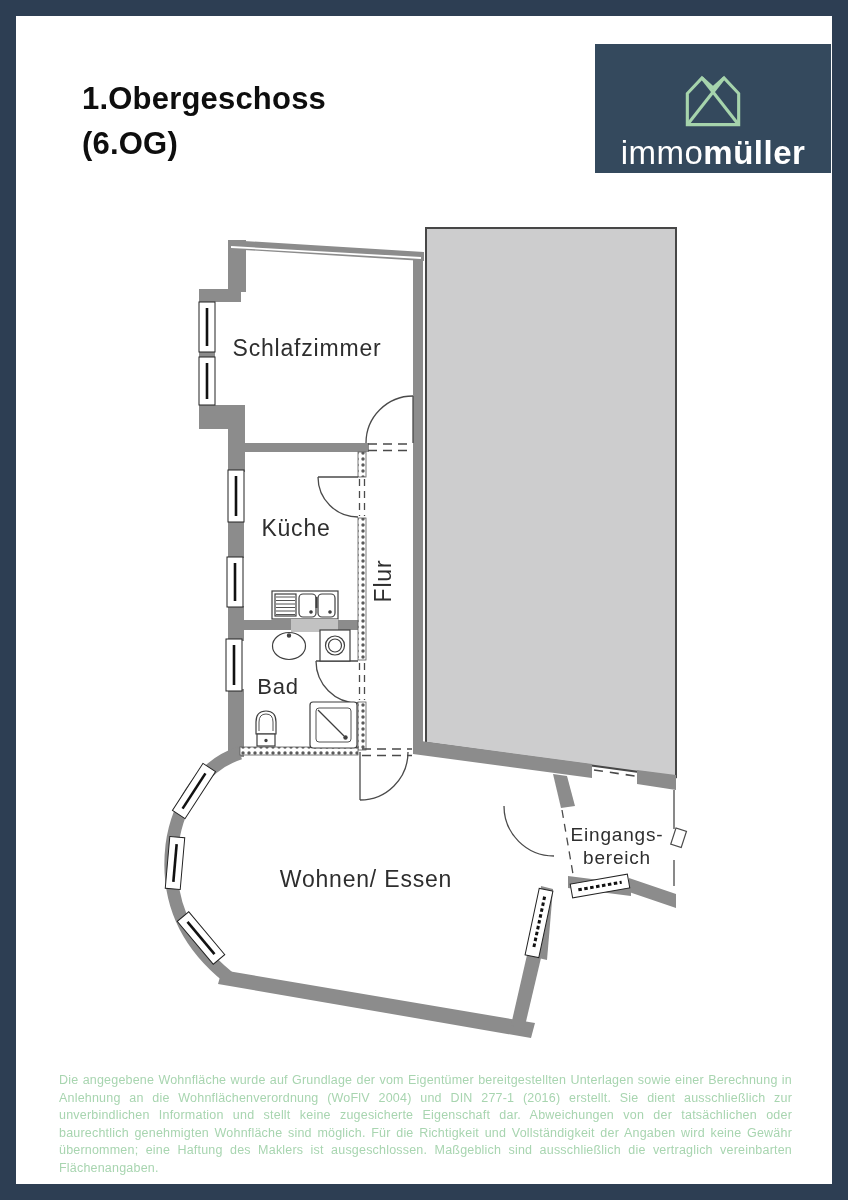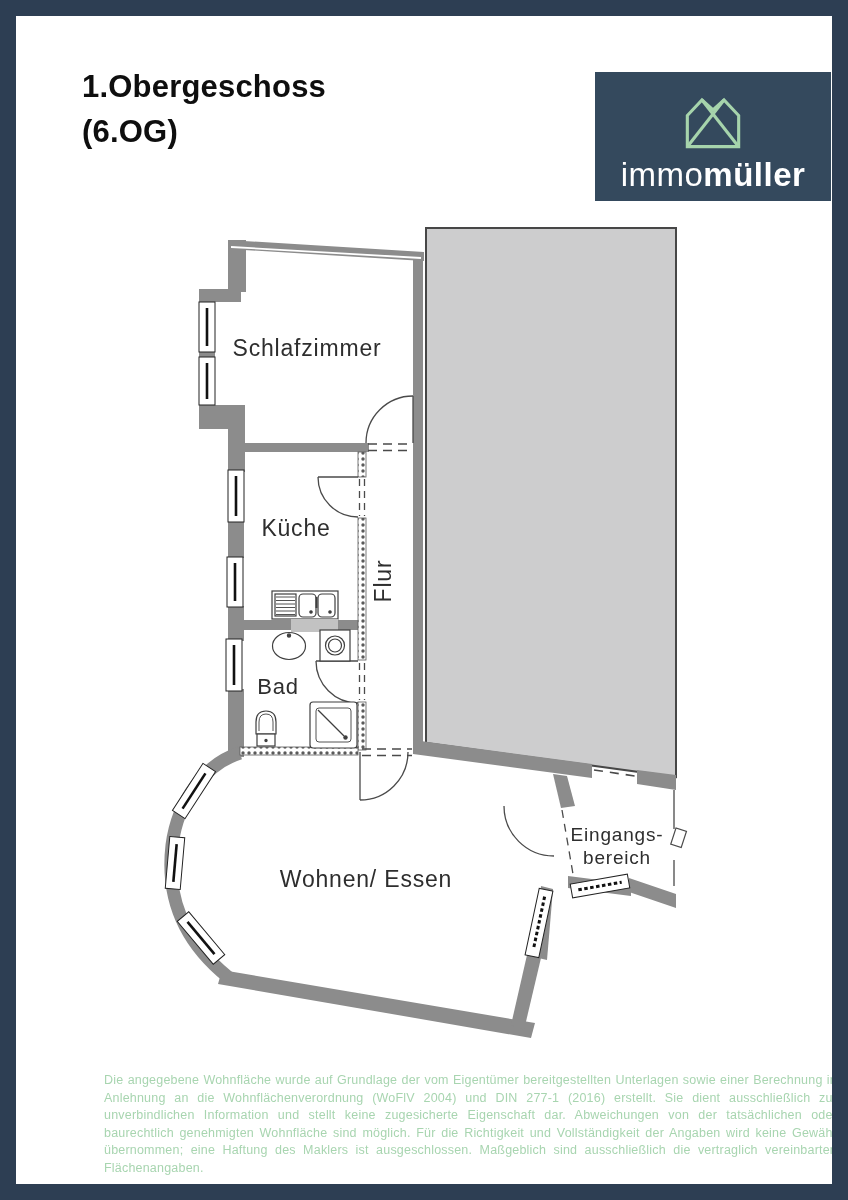--- a/index.html
+++ b/index.html
@@ -1,25 +1,25 @@
 <!DOCTYPE html>
 <html><head>
 <meta charset="utf-8">
 <style>
   html,body{margin:0;padding:0;background:#ffffff;}
   body{width:848px;height:1200px;position:relative;font-family:"Liberation Sans",sans-serif;overflow:hidden;}
   .frame{position:absolute;inset:0;border:16px solid #2d3e53;pointer-events:none;z-index:50;}
-  .title{position:absolute;left:82px;top:64px;font-size:31px;font-weight:bold;color:#0e0e0e;line-height:45px;letter-spacing:.2px;}
-  .logo-box{position:absolute;left:595px;top:72px;width:236px;height:129px;background:#34495d;display:flex;flex-direction:column;align-items:center;justify-content:flex-end;padding-bottom:10px;box-sizing:border-box;}
+  .title{position:absolute;left:82px;top:76px;font-size:31px;font-weight:bold;color:#0e0e0e;line-height:45px;letter-spacing:.2px;}
+  .logo-box{position:absolute;left:595px;top:44px;width:236px;height:129px;background:#34495d;display:flex;flex-direction:column;align-items:center;justify-content:flex-end;padding-bottom:4px;box-sizing:border-box;}
   .logo-house{margin-bottom:4px;}
   .logo-text{font-size:33px;color:#ffffff;letter-spacing:.5px;line-height:1;}
   .logo-text .light{font-weight:normal;}
   .logo-text .bold{font-weight:bold;}
   .plan{position:absolute;left:150px;top:210px;width:560px;height:850px;}
-  .disclaimer{position:absolute;left:59px;top:1072px;width:733px;font-size:12.5px;line-height:17.6px;color:#a8d5b0;text-align:justify;letter-spacing:.2px;margin-left:45px;}
+  .disclaimer{position:absolute;left:59px;top:1072px;width:733px;font-size:12.5px;line-height:17.6px;color:#a8d5b0;text-align:justify;letter-spacing:.2px;}
   svg text{font-family:"Liberation Sans",sans-serif;fill:#2e2e2e;}
 </style>
 </head>
 <body>
 
 <div class="frame"></div>
 
 <div class="title">
   <div>1.Obergeschoss</div>
   <div>(6.OG)</div>

